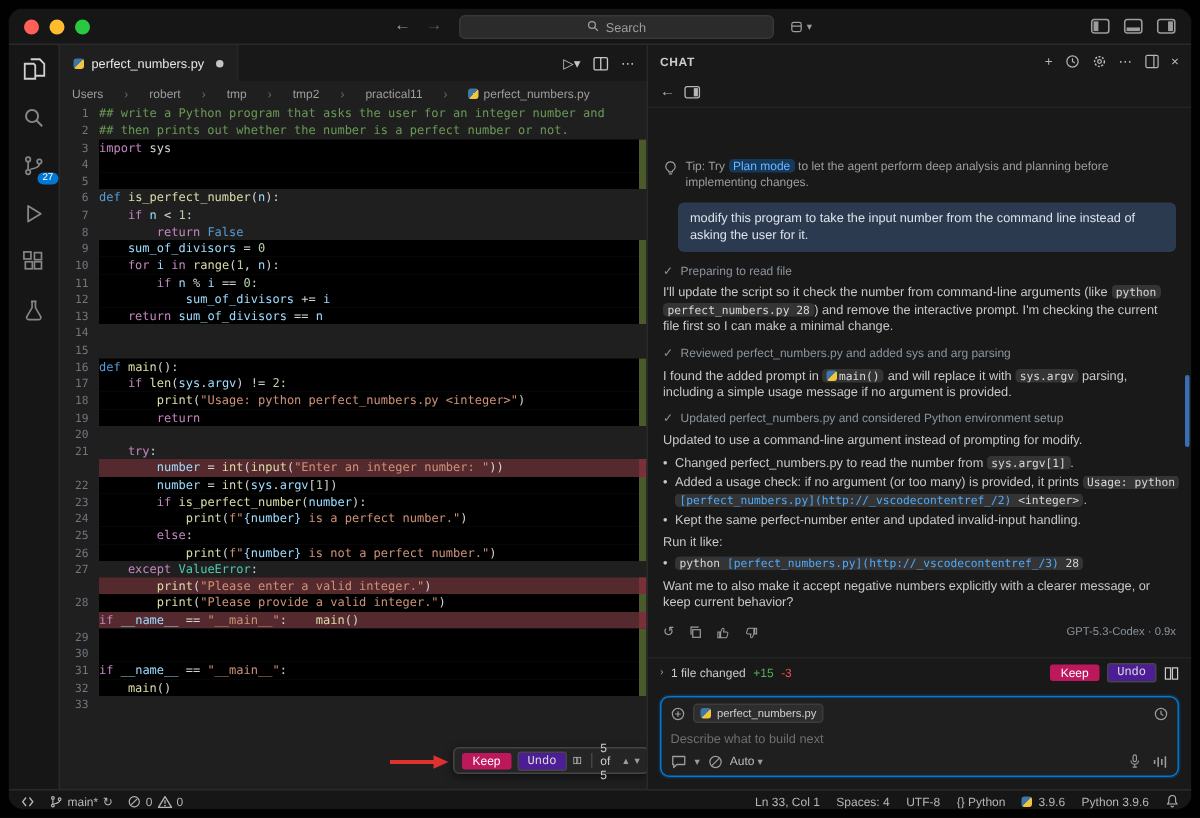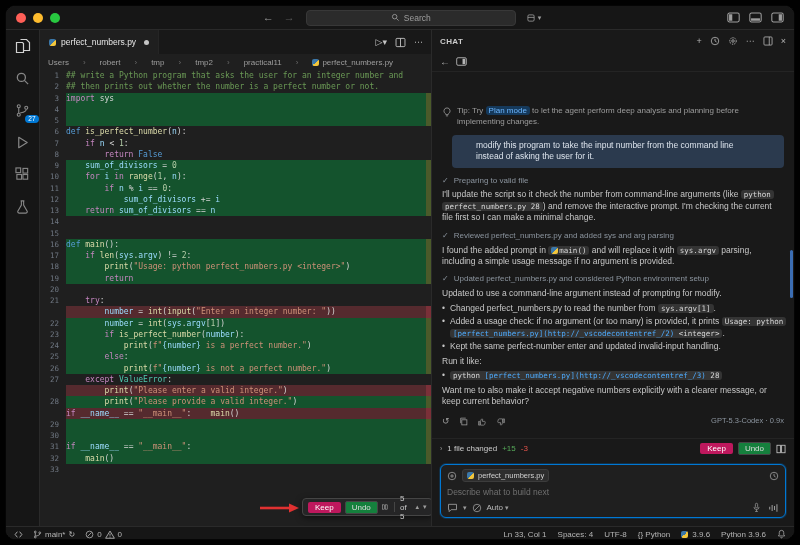--- a/index.html
+++ b/index.html
@@ -33,45 +33,45 @@
   .mod-dot{width:5px;height:5px;border-radius:50%;background:#c5c5c5;margin-left:4px;}
   .tab-actions{margin-left:auto;display:flex;align-items:center;gap:8px;padding:0 8px;color:#c5c5c5;font-size:9px;}
   .breadcrumb{height:16px;display:flex;align-items:center;gap:14px;padding:0 8px;font-size:8px;color:#9d9d9d;white-space:nowrap;overflow:hidden;}
   .bc-sep{color:#6a6a6a;font-size:8px}
   .bc-item{display:flex;align-items:center;gap:2px}
   .code-wrap{position:relative;flex:1;overflow:hidden;}
   .code{font-family:"DejaVu Sans Mono",monospace;font-size:8px;}
   .code-row{display:flex;height:11.25px;line-height:11.25px;white-space:pre;}
   .gutter{width:26px;text-align:right;padding-right:7px;color:#6e7681;font-size:7.5px;flex:none;}
   .code-content{flex:1;}
-  .code-row.add .code-content{background:#14532d;}
+  .code-row.add .code-content{background:#000000;}
   .code-row.del .code-content{background:#552a2e;}
   .tk-c{color:#6a9955}.tk-k{color:#c586c0}.tk-d{color:#569cd6}.tk-f{color:#dcdcaa}
   .tk-v{color:#9cdcfe}.tk-s{color:#ce9178}.tk-n{color:#b5cea8}.tk-p{color:#d4d4d4}.tk-t{color:#4ec9b0}
   .ruler{position:absolute;right:0;top:0;bottom:0;width:5px;}
   .ruler div{position:absolute;right:0;width:5px;}
   .rk-a{background:#4b5a2a}.rk-d{background:#7a3038}
   .floatbar{position:absolute;left:262px;bottom:10px;height:18px;background:#252526;border:1px solid #454545;
     border-radius:4px;display:flex;align-items:center;gap:4px;padding:0 5px;font-size:8px;color:#cccccc;box-shadow:0 2px 6px rgba(0,0,0,.5);}
   .btn-blue{background:#be185d;color:#fff;border-radius:2px;padding:1px 7px;font-size:8px;}
-  .btn-gray{background:#15803d;color:#ddd;border-radius:2px;padding:1px 6px;font-size:8px;border:1px solid #454545;}
+  .btn-gray{background:#4c1d95;color:#ddd;border-radius:2px;padding:1px 6px;font-size:8px;border:1px solid #454545;font-family:Liberation Mono, monospace;}
   .fb-sep{width:1px;height:10px;background:#454545;margin:0 2px;}
   .red-arrow{position:absolute;left:220px;bottom:13px;}
   
   .chat{flex:1;background:#191919;display:flex;flex-direction:column;position:relative;}
   .chat-header{height:22px;display:flex;align-items:center;padding:0 8px;gap:8px;}
   .chat-label{font-size:8px;color:#cccccc;font-weight:bold;letter-spacing:.4px;}
   .ch-icons{margin-left:auto;display:flex;gap:8px;align-items:center;color:#b5b5b5;font-size:9px;}
   .chat-sub{height:20px;display:flex;align-items:center;gap:6px;padding:0 8px;border-bottom:1px solid #242424;}
   .chat-title{font-size:7.5px;font-weight:bold;color:#bdbdbd;letter-spacing:.2px;white-space:nowrap;overflow:hidden;flex:1;}
   .back-ic{color:#b5b5b5;font-size:10px}
   .chat-body{flex:1;overflow:hidden;padding:6px 10px 0 10px;font-size:8.5px;line-height:1.35;color:#c8c8c8;position:relative;margin-top:28px;}
   .tip{display:flex;gap:5px;color:#9d9d9d;font-size:8px;margin-bottom:7px;}
   .plan-chip{background:#15395b;color:#6cb6ff;border-radius:3px;padding:0 3px;}
-  .bubble{background:#2b3a4e;border-radius:4px;padding:5px 24px;color:#dce3ec;margin:0 0 8px 10px;font-size:8.5px;}
+  .bubble{background:#2b3a4e;border-radius:4px;padding:5px 8px;color:#dce3ec;margin:0 0 8px 10px;font-size:8.5px;}
   .step{display:flex;gap:5px;color:#8b949e;font-size:8px;margin:7px 0 3px 0;align-items:baseline;}
   .step .check{font-size:8px;color:#8b949e;}
   .para{margin:3px 0;color:#c8c8c8;}
   .chip{font-family:"DejaVu Sans Mono",monospace;font-size:7.5px;background:#343434;border-radius:3px;
     padding:0 3px;color:#d7d7d7;-webkit-box-decoration-break:clone;box-decoration-break:clone;}
   .chip-link{color:#4daafc;}
   .blist{margin:2px 0;}
   .bullet{display:flex;gap:5px;margin:2px 0;}
   .bullet .dot{flex:none;}
   .actions-row{display:flex;align-items:center;gap:9px;margin-top:8px;color:#9d9d9d;}
@@ -331,21 +331,21 @@
           <svg class="ic" width="10" height="11" viewBox="0 0 16 18" style="flex:none;margin-top:1px">
               <path d="M8 1.5a5 5 0 0 1 2.6 9.3c-.5.4-.6 1-.6 1.7H6c0-.7-.1-1.3-.6-1.7A5 5 0 0 1 8 1.5z" fill="none" stroke="#9d9d9d" stroke-width="1.3"></path>
               <line x1="6.2" y1="14.5" x2="9.8" y2="14.5" stroke="#9d9d9d" stroke-width="1.3"></line>
             </svg>
           <span><span>Tip: Try </span><span class="plan-chip">Plan mode</span><span> to let the agent perform deep analysis and planning before implementing changes.</span></span>
         </div>
         <div class="bubble">modify this program to take the input number from the command line instead of asking the user for it.</div>
         <div id="chat-blocks">
             <div class="step">
               <span class="check">✓</span>
-              <span>Preparing to valid file</span>
+              <span>Preparing to read file</span>
             </div>
             <div class="para"><span>I'll update the script so it check the number from command-line arguments (like </span><span class="chip"><span>python perfect_numbers.py 28</span></span><span>) and remove the interactive prompt. I'm checking the current file first so I can make a minimal change.</span></div>
             <div class="step">
               <span class="check">✓</span>
               <span>Reviewed perfect_numbers.py and added sys and arg parsing</span>
             </div>
             <div class="para"><span>I found the added prompt in </span><span class="chip"><span class="py-badge"></span><span>main()</span></span><span> and will replace it with </span><span class="chip"><span>sys.argv</span></span><span> parsing, including a simple usage message if no argument is provided.</span></div>
             <div class="step">
               <span class="check">✓</span>
               <span>Updated perfect_numbers.py and considered Python environment setup</span>

